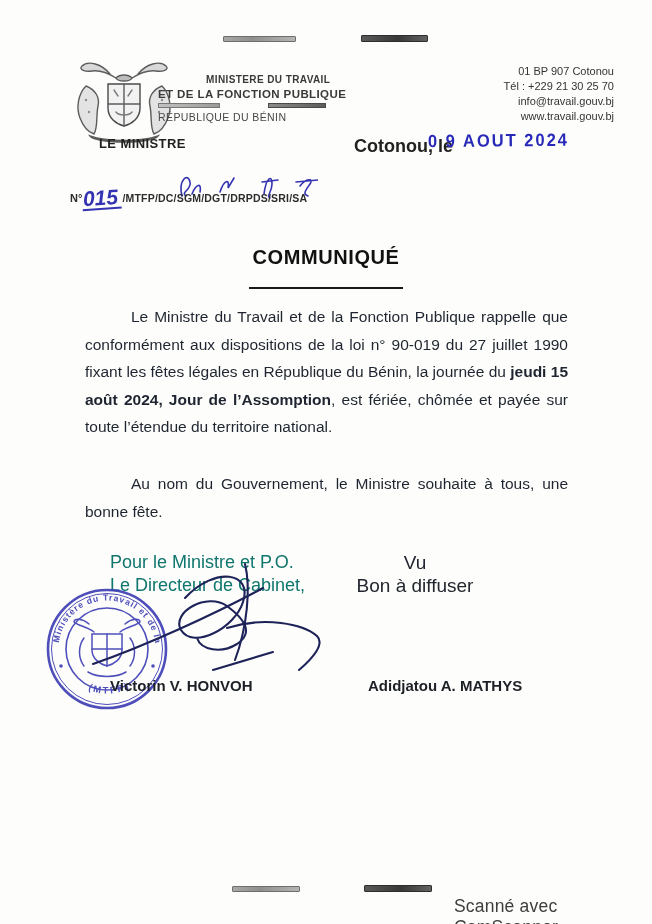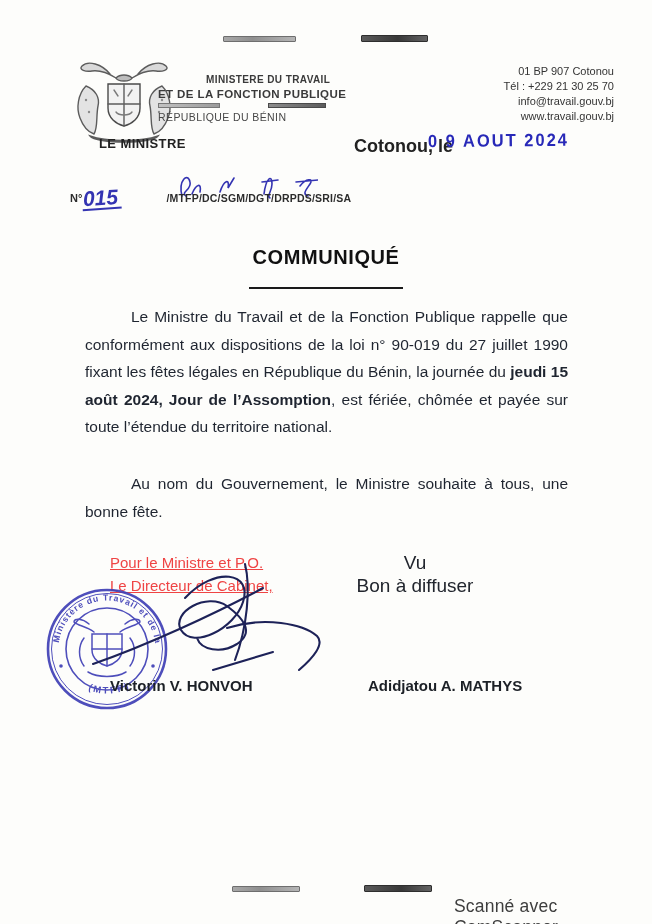--- a/index.html
+++ b/index.html
@@ -32,36 +32,36 @@
   .date-stamp { position:absolute; left:428px; top:131px; font-size:16.5px; font-weight:bold;
                 color:#2829b8; letter-spacing:2px; transform:rotate(-.6deg) scaleY(1.08);
                 font-family:"Liberation Sans", sans-serif; }
 
   
   .ref-row { position:absolute; left:70px; top:188px; color:#2c2c2c; white-space:nowrap; }
   .ref-prefix { font-size:11px; font-weight:bold; vertical-align:3px; }
   .ref-number { display:inline-block; font-size:21px; font-style:italic; font-weight:bold;
                 color:#3434b2; transform:rotate(-4deg); border-bottom:2px solid #3434b2;
                 padding:0 3px 0 1px; margin-right:1px; line-height:20px; }
-  .ref-suffix { font-size:10.5px; font-weight:bold; letter-spacing:.2px; vertical-align:3px;margin-left:44px; }
+  .ref-suffix { font-size:10.5px; font-weight:bold; letter-spacing:.2px; vertical-align:3px; }
   .paraphe { position:absolute; left:168px; top:168px; }
 
   
   .title-wrap { position:absolute; left:0; top:246px; width:652px; text-align:center; }
   .title { display:inline-block; font-size:20px; font-weight:bold; color:#111;
            letter-spacing:.6px; border-bottom:2.5px solid #1a1a1a; padding:0 3px 18px; }
 
   
   .para { position:absolute; left:85px; width:483px; font-size:15.5px; line-height:27.6px;
           color:#1f2530; text-align:justify; text-indent:46px; }
   .para-1 { top:303px; }
   .para-2 { top:470px; }
 
   
-  .sig-left-labels { position:absolute; left:110px; top:551px; font-size:15px; line-height:23px; color:#ef4444;text-decoration:underline; }
+  .sig-left-labels { position:absolute; left:110px; top:551px; font-size:18px; line-height:23px; color:#0f766e; }
   .sig-right-labels { position:absolute; left:340px; top:551px; width:150px; text-align:center;
                       font-size:19px; line-height:23px; color:#22262e; }
   .name { position:absolute; font-size:15px; font-weight:bold; color:#1c2026; }
   .name-left  { left:110px; top:677px; }
   .name-right { left:368px; top:677px; }
   .stamp { position:absolute; left:44px; top:586px; opacity:.92; }
   .signature { position:absolute; left:85px; top:558px; }
 
   
   .watermark { position:absolute; left:454px; top:896px; font-size:17.5px; color:#3d3d3d; letter-spacing:.2px; }

